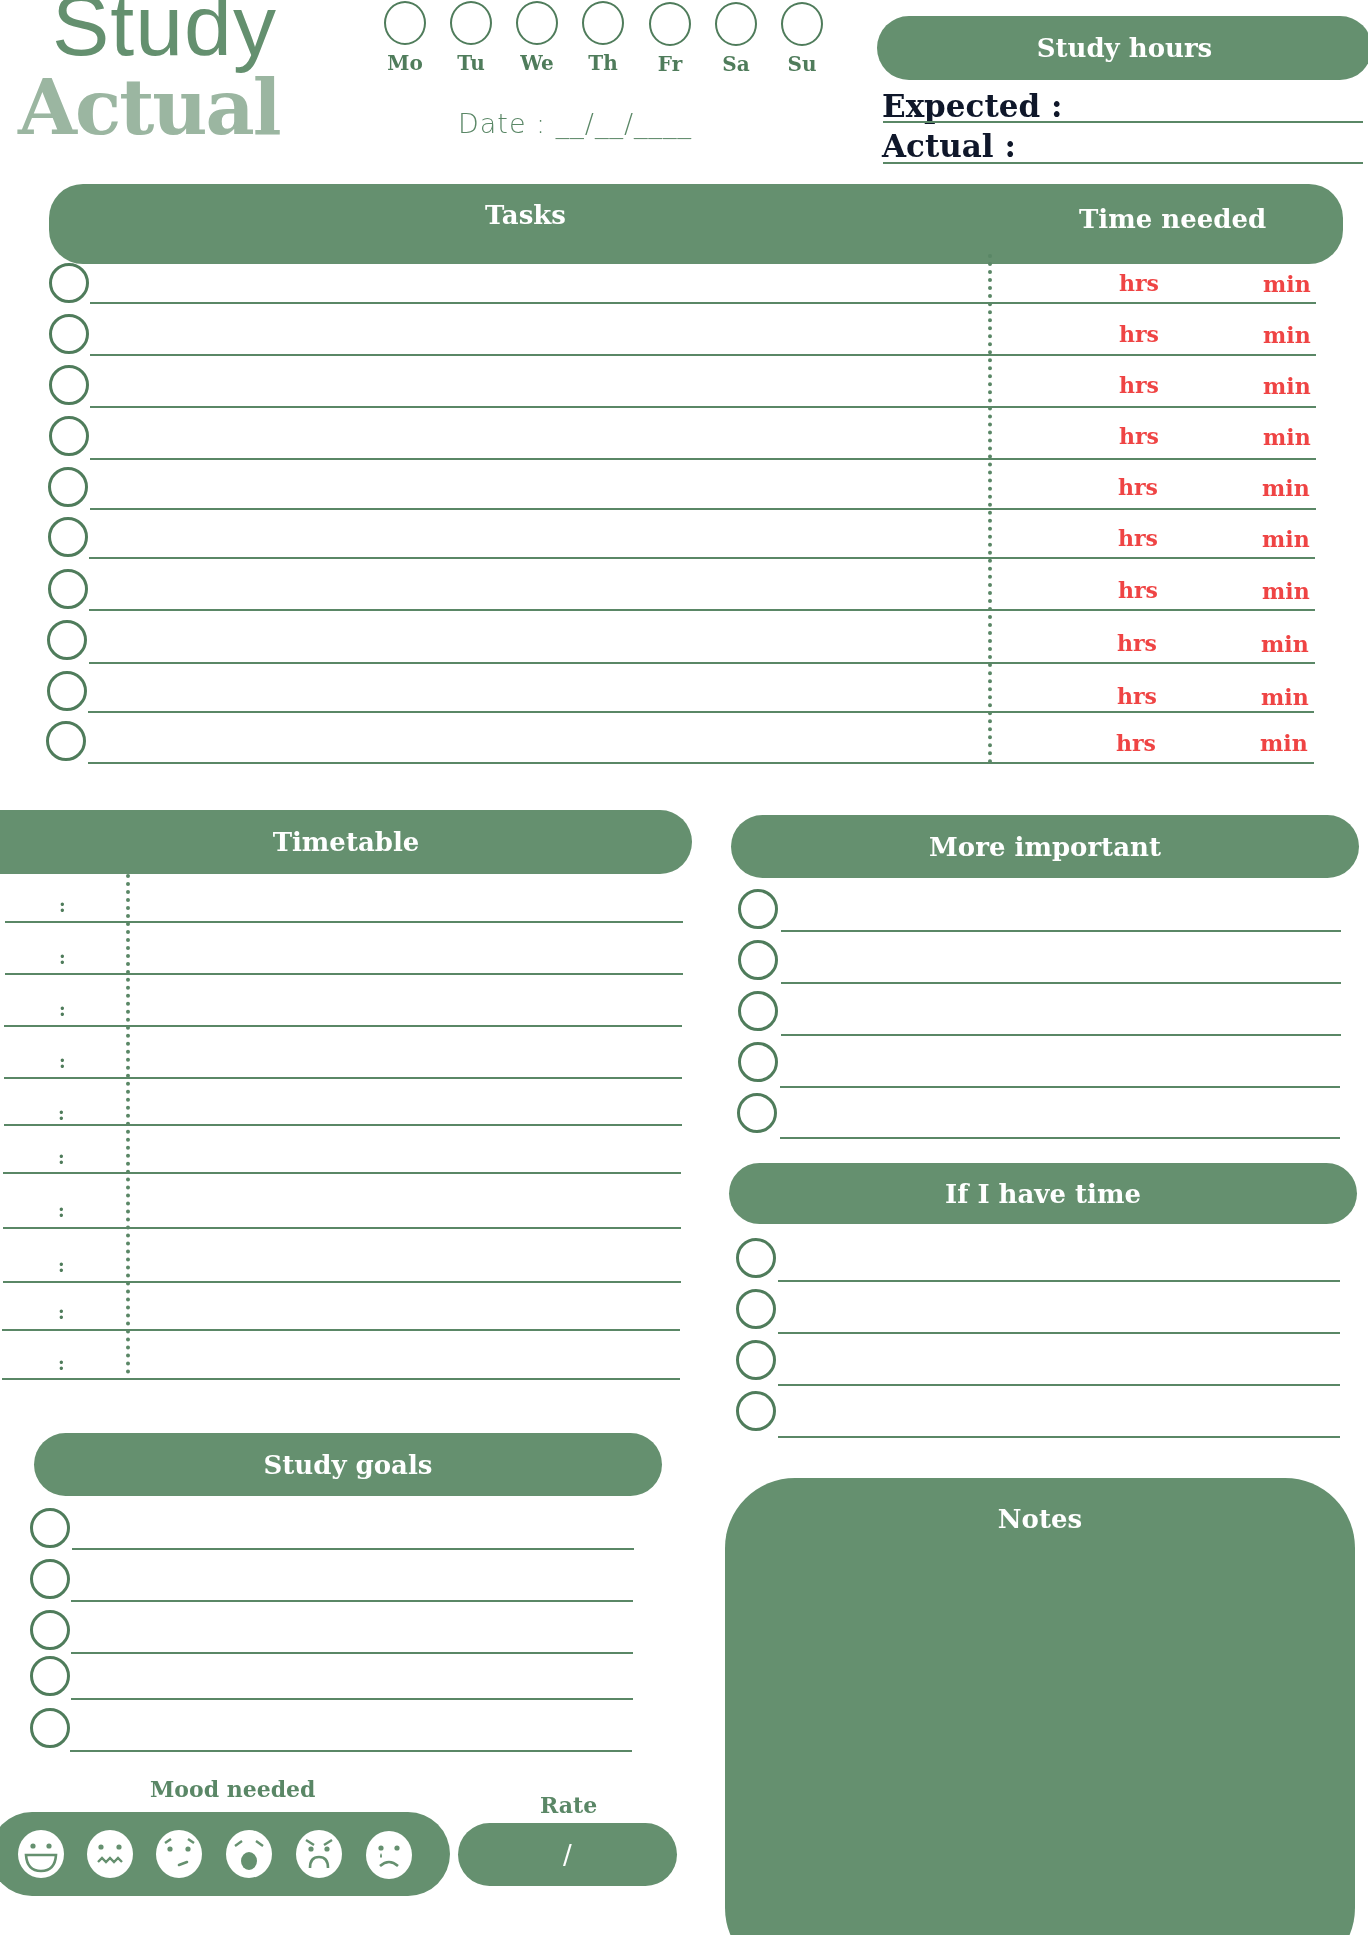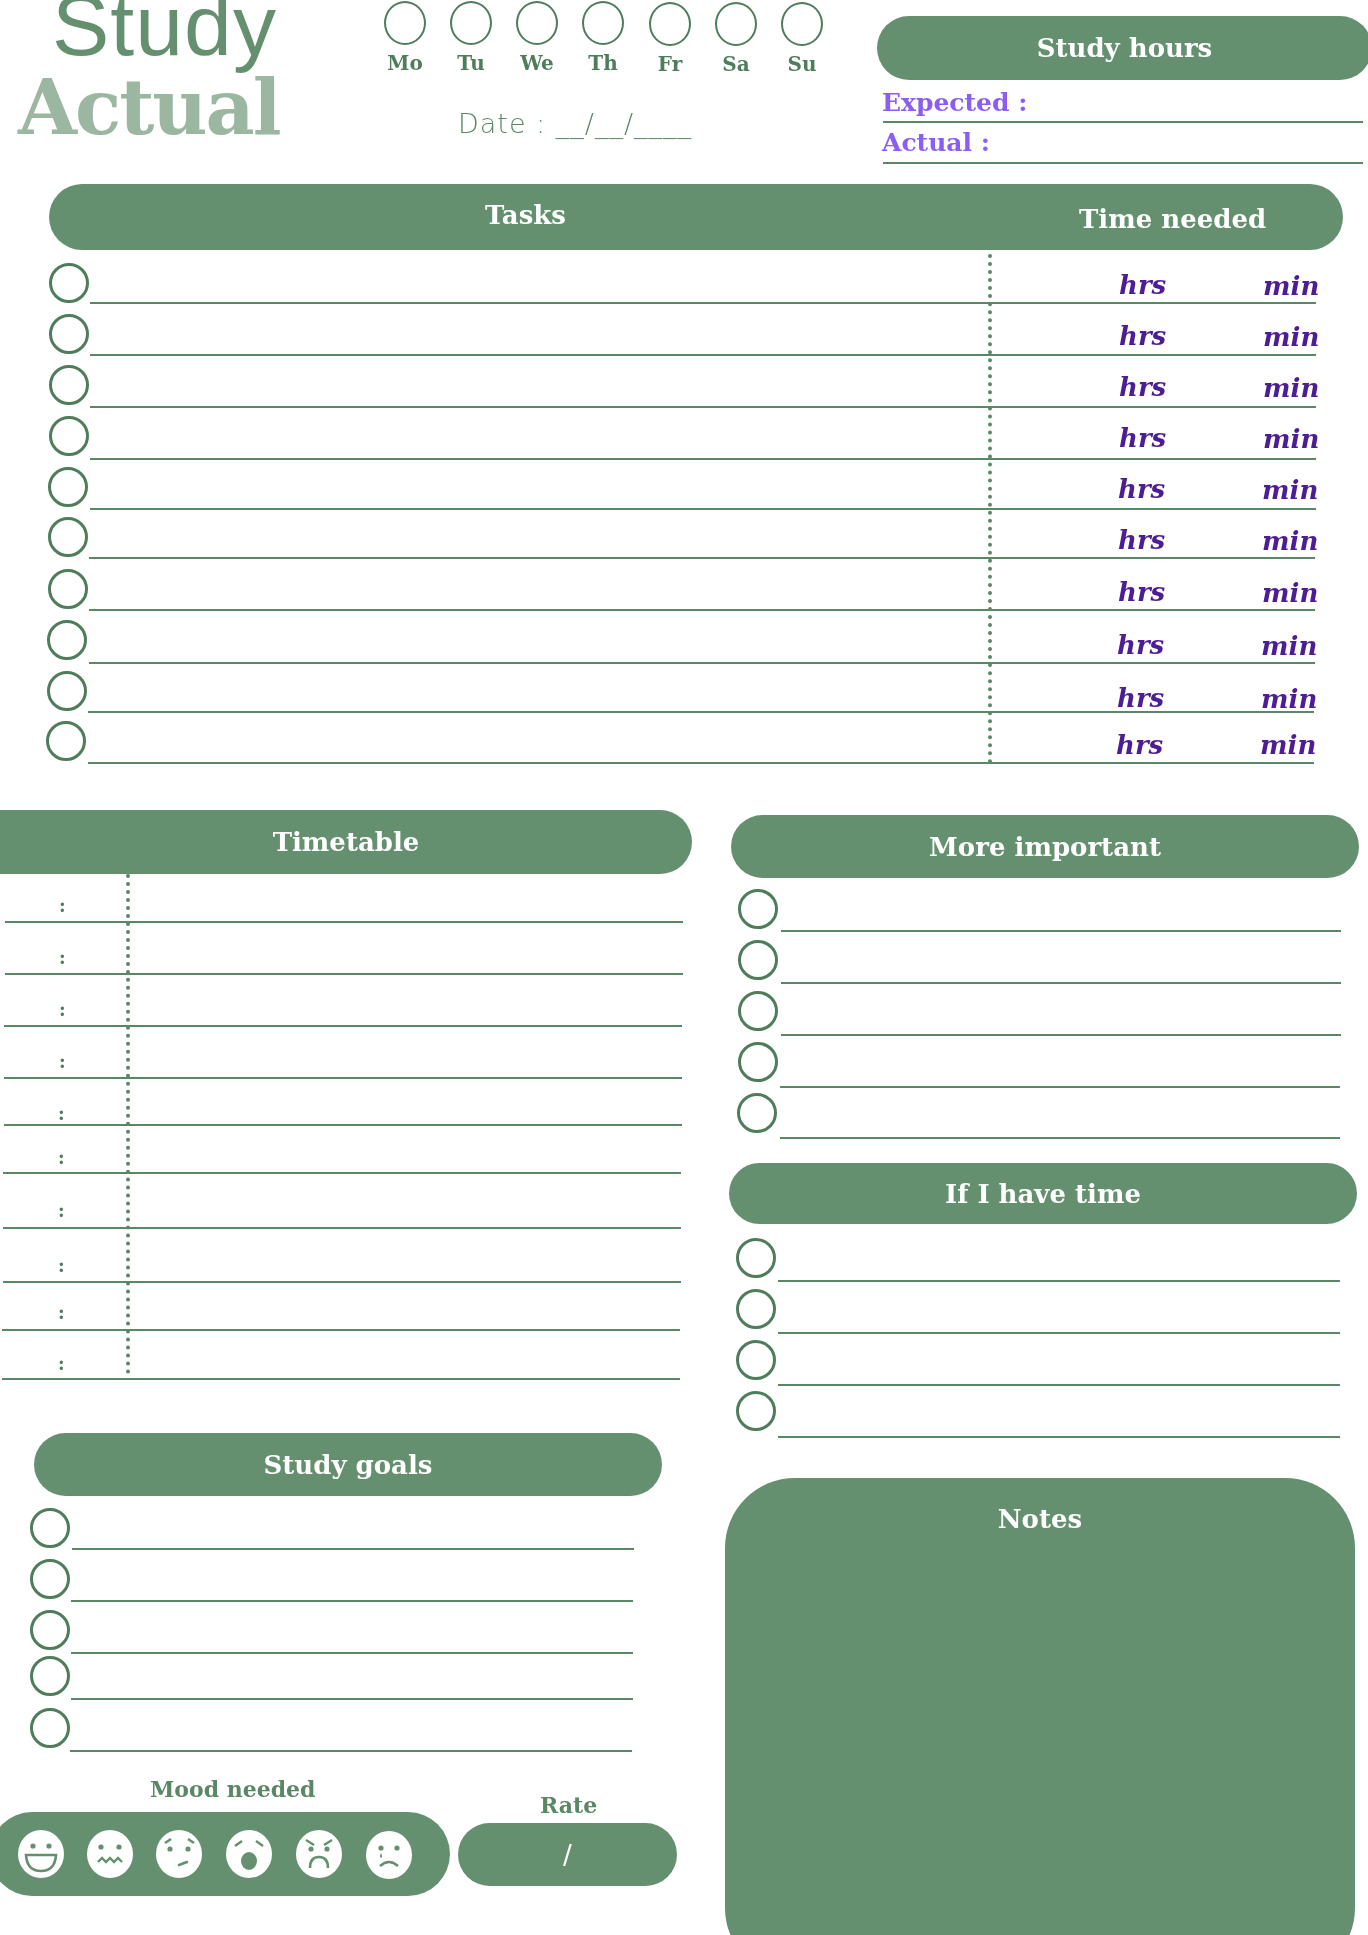--- a/index.html
+++ b/index.html
@@ -13,24 +13,24 @@
                  color:#64906f; line-height:1; letter-spacing:1px; }
   .title-planner { left:18px; top:70px; font-family:"DejaVu Serif", serif; font-weight:bold;
                    font-size:76px; color:#9bb6a1; line-height:1; letter-spacing:-2px; }
   .day { position:absolute; width:60px; text-align:center; }
   .day .circ { width:42px; height:44px; border:2px solid #4f7c5b; border-radius:50%; margin:0 auto;
                box-sizing:border-box; }
   .day .lbl { font-weight:bold; font-size:20px; color:#4f7c5b; margin-top:6px; font-family:"DejaVu Serif", serif; }
   .date { left:458px; top:108px; font-family:"DejaVu Sans", sans-serif; font-size:27px; color:#5a8766;
           letter-spacing:1px; font-weight:300; }
   .hline { position:absolute; height:2px; background:#5a8766; }
-  .field-label { position:absolute; font-family:"DejaVu Serif", serif; font-weight:bold; font-size:25px; color:#8b5cf6; }
+  .field-label { position:absolute; font-family:"DejaVu Serif", serif; font-weight:bold; font-size:31px; color:#0f172a; }
   .chk { position:absolute; width:40px; height:40px; border:3px solid #4f7c5b; border-radius:50%; box-sizing:border-box; }
   .vdots { position:absolute; width:0; border-left:4px dotted #5a8766; }
-  .unit { position:absolute; font-weight:bold; font-size:26px; color:#4c1d95; font-family:"DejaVu Serif", serif;font-style:italic; }
+  .unit { position:absolute; font-weight:bold; font-size:22px; color:#ef4444; font-family:"DejaVu Serif", serif; }
   .colon { position:absolute; font-weight:bold; font-size:18px; color:#4f7c5b; }
   .section-label { position:absolute; font-weight:bold; font-size:22px; color:#5a8766; font-family:"DejaVu Serif", serif; }
   .notes { position:absolute; left:725px; top:1478px; width:630px; height:500px; background:#65906f;
            border-radius:70px; color:#fff; font-weight:bold; font-size:26px; text-align:center;
            box-sizing:border-box; padding-top:26px; }
 </style>
 </head>
 <body>
 
 <div class="abs title-study">Study</div>
@@ -69,21 +69,21 @@
 <div class="abs date">Date : __/__/____</div>
 
 <div class="green-bar" style="left:877px;top:16px;width:495px;height:64px;">
     <span>Study hours</span>
   </div>
 <div class="field-label" style="left:882px;top:88px;">Expected :</div>
 <div class="hline" style="left:883px;top:121px;width:480px;"></div>
 <div class="field-label" style="left:882px;top:128px;">Actual :</div>
 <div class="hline" style="left:883px;top:162px;width:480px;"></div>
 
-<div class="green-bar" style="left:49px;top:184px;width:1294px;height:66px;border-radius:34px;justify-content:flex-start;">
+<div class="green-bar" style="left:49px;top:184px;width:1294px;height:80px;border-radius:34px;justify-content:flex-start;">
   <span class="abs" style="left:436px;top:16px;">Tasks</span>
   <span class="abs" style="left:1030px;top:20px;">Time needed</span>
 </div>
 <div class="vdots" style="left:988px;top:254px;height:510px;"></div>
 
 <div id="tasks-rows">
   <div>
       <div class="chk" style="left:49px;top:263px;"></div>
       <div class="hline" style="left:90px;top:302px;width:1226px;"></div>
       <span class="unit" style="left:1119px;top:270px;">hrs</span>

